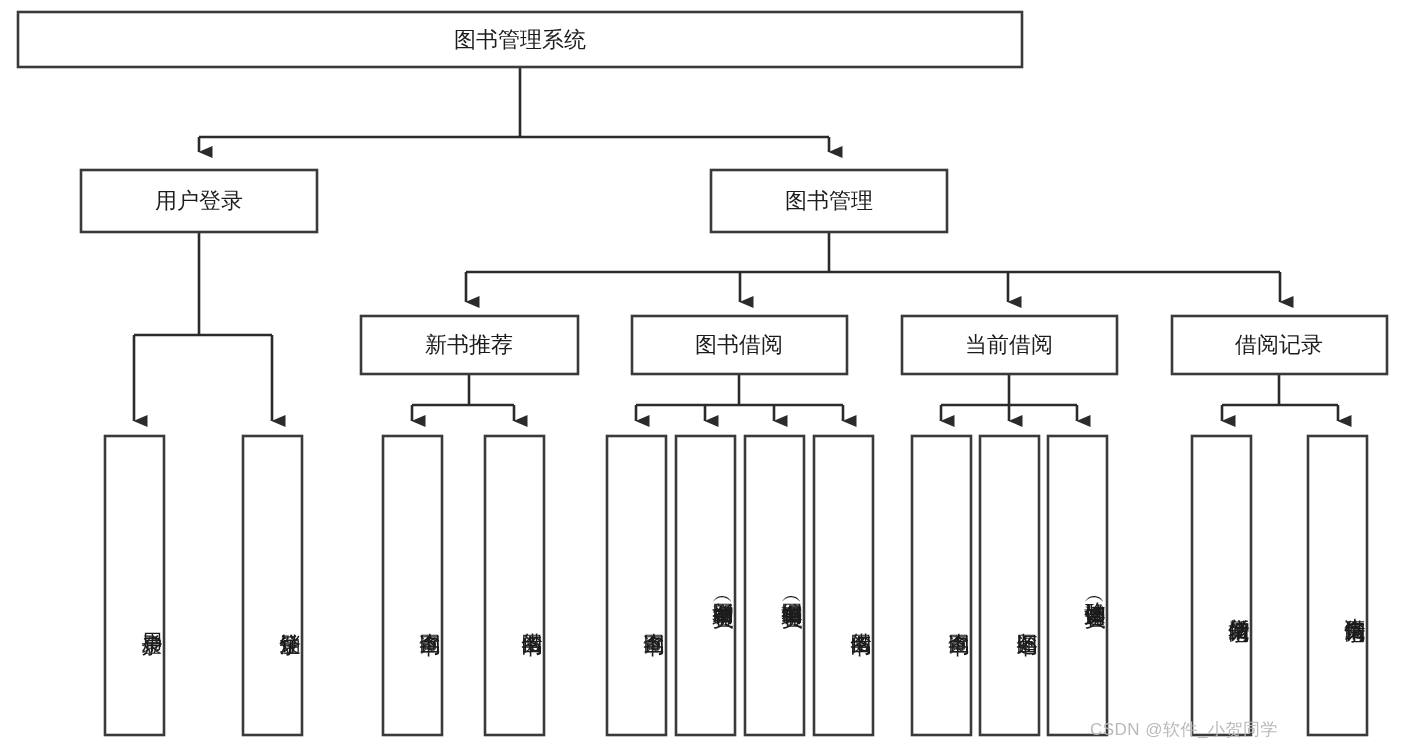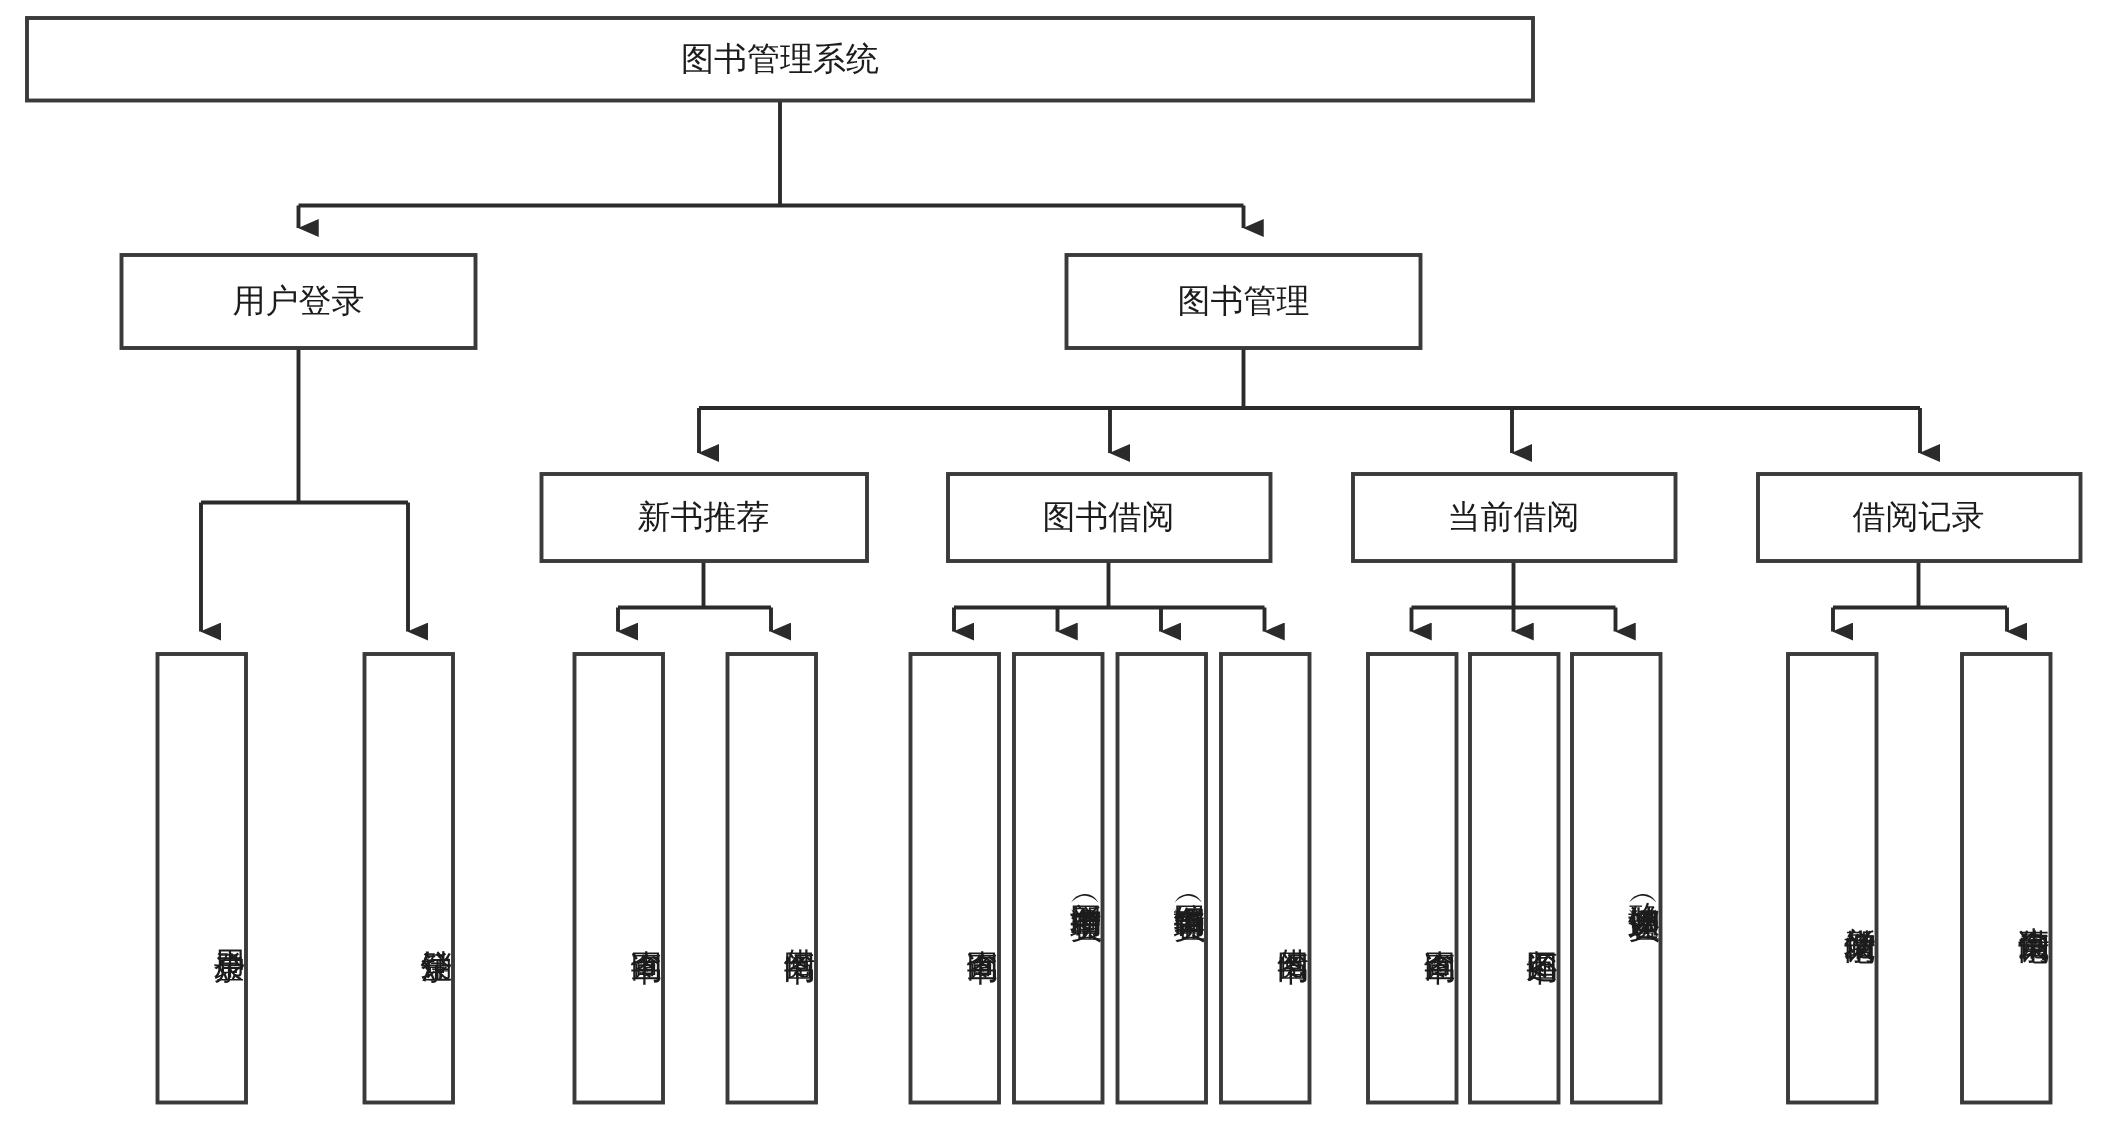--- a/index.html
+++ b/index.html
@@ -194,14 +194,15 @@
   <div class="node-label-v" style="left:912px; top:500px; width:59px; height:235px;">查询图书</div>
 
   <div class="node-label-v" style="left:980px; top:500px; width:59px; height:235px;">归还图书</div>
 
   <div class="node-label-v" style="left:1048px; top:444px; width:59px; height:291px;">确认归还（管理员）</div>
 
   <div class="node-label-v" style="left:1192px; top:472px; width:59px; height:263px;">新增借阅记录</div>
 
   <div class="node-label-v" style="left:1308px; top:472px; width:59px; height:263px;">查询借阅记录</div>
 
+  <div class="watermark">CSDN @软件_小贺同学</div>
 
 </div>
 
 </body></html>

